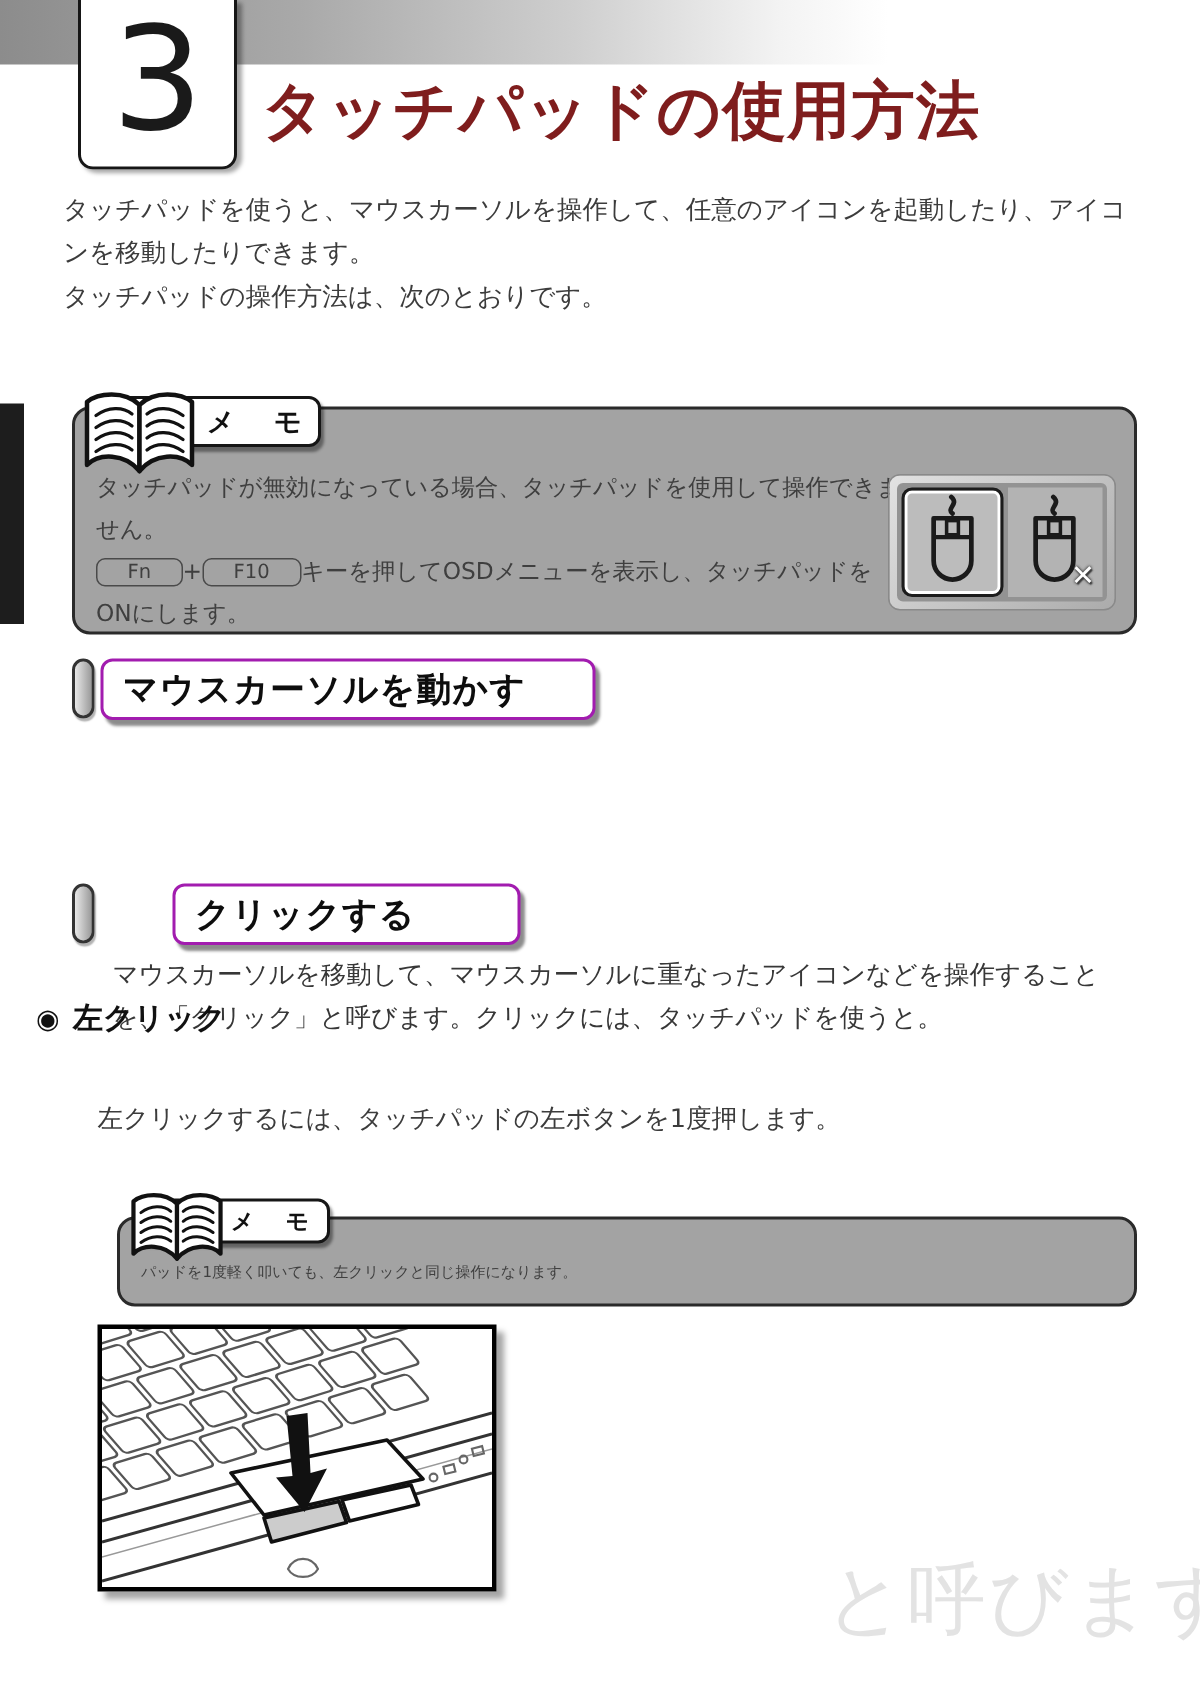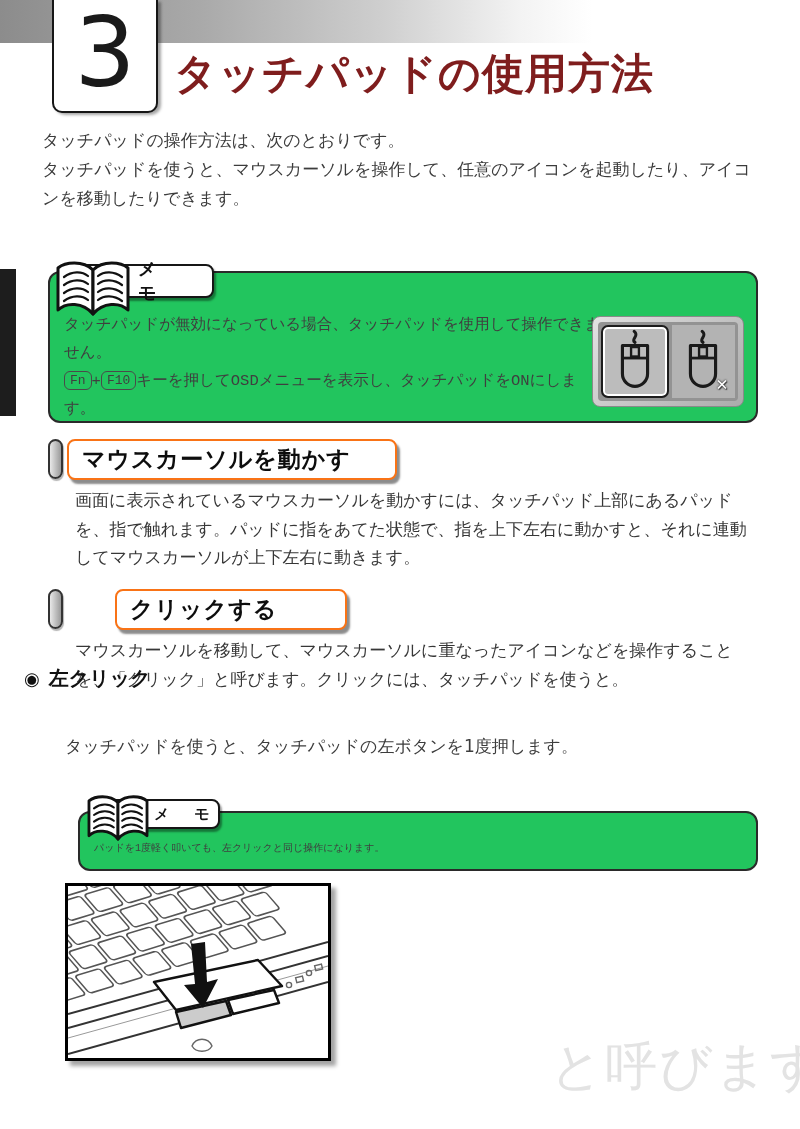--- a/index.html
+++ b/index.html
@@ -17,33 +17,33 @@
     border-radius:0 0 10px 10px; box-shadow:3px 2px 3px rgba(0,0,0,.35);
     display:flex; align-items:center; justify-content:center; }
   .chapter-box span { font-size:96px; line-height:1; color:#1a1a1a; padding-bottom:6px; }
   .page-title { position:absolute; left:174px; top:46px; font-size:42px; font-weight:bold;
     color:#7f1d1d; letter-spacing:1px; white-space:nowrap; }
   
   .intro { position:absolute; left:42px; top:126px; width:718px;
     font-size:17px; line-height:29px; color:#3c3c3c; }
   .side-tab { position:absolute; left:0; top:269px; width:16px; height:147px; background:#1d1d1d; }
   
-  .memo { position:absolute; border:2px solid #2a2a2a; border-radius:12px; background:#22c55e;font-family:Liberation Mono, monospace; }
+  .memo { position:absolute; border:2px solid #2a2a2a; border-radius:12px; background:#a3a3a3; }
   .memo-tab { position:absolute; background:#fff; border:2px solid #161616; border-radius:8px;
     box-shadow:2px 3px 2px rgba(0,0,0,.4); display:flex; align-items:center; }
   .memo-tab .label { font-weight:bold; color:#111; letter-spacing:10px; }
   .book { position:absolute; }
   .memo1 { left:48px; top:271px; width:710px; height:152px; }
   .memo1 .memo-tab { left:12px; top:-9px; width:152px; height:34px; }
   .memo1 .memo-tab .label { font-size:18px; margin-left:74px; }
   .memo1 .book { left:2px; top:-16px; }
   .memo-body1 { position:absolute; left:14px; top:38px; width:540px;
     font-size:15.5px; line-height:28px; color:#3f3f3f; }
   .keycap { display:inline-block; border:1.5px solid #4a4a4a; border-radius:6px;
-    padding:0 5px; font-size:13px; line-height:17px; color:#3f3f3f; vertical-align:1px; }
+    padding:0 20px; font-size:13px; line-height:17px; color:#3f3f3f; vertical-align:1px; }
   .memo2 { left:78px; top:811px; width:680px; height:60px; }
   .memo2 .memo-tab { left:12px; top:-14px; width:128px; height:30px; }
   .memo2 .memo-tab .label { font-size:15px; margin-left:60px; letter-spacing:8px; }
   .memo2 .book { left:4px; top:-22px; }
   .memo-body2 { position:absolute; left:14px; top:28px; width:640px;
     font-size:10px; color:#3f3f3f; }
   
   .osd { position:absolute; right:12px; top:43px; width:152px; height:91px;
     background:linear-gradient(135deg,#e2e2e2,#ababab); border:1px solid #8a8a8a;
     border-radius:8px; padding:5px; }
@@ -53,21 +53,21 @@
     position:relative; }
   .osd-cell.sel { border:2px solid #1c1c1c; border-radius:7px;
     box-shadow:inset 0 0 0 2px #fff; background:#bcbcbc; }
   .xbadge { position:absolute; right:1px; bottom:2px; width:24px; height:24px;
     display:flex; align-items:center; justify-content:center;
     color:#fff; font-size:19px; font-weight:bold;
     text-shadow:0 0 2px #444,0 0 2px #444,1px 1px 1px #333; }
   
   .pill { position:absolute; width:15px; height:40px; border:2px solid #333; border-radius:8px;
     background:linear-gradient(90deg,#e8e8e8,#9a9a9a); box-shadow:1px 2px 1px rgba(0,0,0,.3); }
-  .sec-box { position:absolute; height:41px; background:#fff; border:2px solid #f97316;
+  .sec-box { position:absolute; height:41px; background:#fff; border:2px solid #a21caf;
     border-radius:8px; box-shadow:3px 4px 2px rgba(0,0,0,.45);
     display:flex; align-items:center; padding-left:13px; }
   .sec-box .t { font-size:23px; font-weight:bold; color:#0d0d0d; letter-spacing:1px; }
   .para { position:absolute; font-size:17px; line-height:28.5px; color:#373737; }
   
   .lc-head { position:absolute; left:24px; top:665px; font-size:20px; font-weight:bold; color:#111; }
   .lc-head .b { font-size:18px; margin-right:9px; }
   .lc-body { position:absolute; left:65px; top:733px; font-size:17px; line-height:27.5px; color:#3c3c3c; }
   
   .kbfig { position:absolute; left:65px; top:883px; width:266px; height:178px;
@@ -81,22 +81,22 @@
 
 <div class="page">
 
   <div class="grad-bar"></div>
   <div class="chapter-box">
     <span>3</span>
   </div>
   <div class="page-title">タッチパッドの使用方法</div>
 
   <div class="intro">
+    <div>タッチパッドを使うと、マウスカーソルを操作して、任意のアイコンを起動したり、アイコンを移動したりできます。</div>
     <div>タッチパッドの操作方法は、次のとおりです。</div>
-    <div>タッチパッドを使うと、マウスカーソルを操作して、任意のアイコンを起動したり、アイコンを移動したりできます。</div>
   </div>
 
   <div class="side-tab"></div>
 
   <div class="memo memo1">
     <div class="memo-tab">
       <span class="label">メ モ</span>
     </div>
     <svg class="book" width="82" height="68" viewBox="0 0 82 68">
       <g fill="#fff" stroke="#111" stroke-width="3" stroke-linejoin="round">
@@ -141,33 +141,32 @@
           <span class="xbadge">✕</span>
         </div>
       </div>
     </div>
   </div>
 
   <div class="pill" style="left:48px; top:439px;"></div>
   <div class="sec-box" style="left:67px; top:439px; width:330px;">
     <span class="t">マウスカーソルを動かす</span>
   </div>
-  <div class="para" style="left:75px; top:486px; width:686px;">画面に表示されているマウスカーソルを動かすには、タッチパッド上部にあるパッドを、指で触れます。パッドに指をあてた状態で、指を上下左右に動かすと、それに連動してマウスカーソルが上下左右に動きます。</div>
 
   <div class="pill" style="left:48px; top:589px;"></div>
   <div class="sec-box" style="left:67px; top:589px; width:232px;margin-left:48px;">
     <span class="t">クリックする</span>
   </div>
   <div class="para" style="left:75px; top:636px; width:692px;">マウスカーソルを移動して、マウスカーソルに重なったアイコンなどを操作することを、「クリック」と呼びます。クリックには、タッチパッドを使うと。</div>
 
   <div class="lc-head">
     <span class="b">◉</span><span>左クリック</span>
   </div>
   <div class="lc-body">
-    <div>タッチパッドを使うと、タッチパッドの左ボタンを1度押します。</div>
+    <div>左クリックするには、タッチパッドの左ボタンを1度押します。</div>
   </div>
 
   <div class="memo memo2">
     <div class="memo-tab">
       <span class="label">メ モ</span>
     </div>
     <svg class="book" width="68" height="58" viewBox="0 0 82 68">
       <g fill="#fff" stroke="#111" stroke-width="3.4" stroke-linejoin="round">
         <path d="M41,13 C31,3 13,5 6,11 L6,53 C14,45 31,45 41,57 Z"></path>
         <path d="M41,13 C51,3 69,5 76,11 L76,53 C68,45 51,45 41,57 Z"></path>

